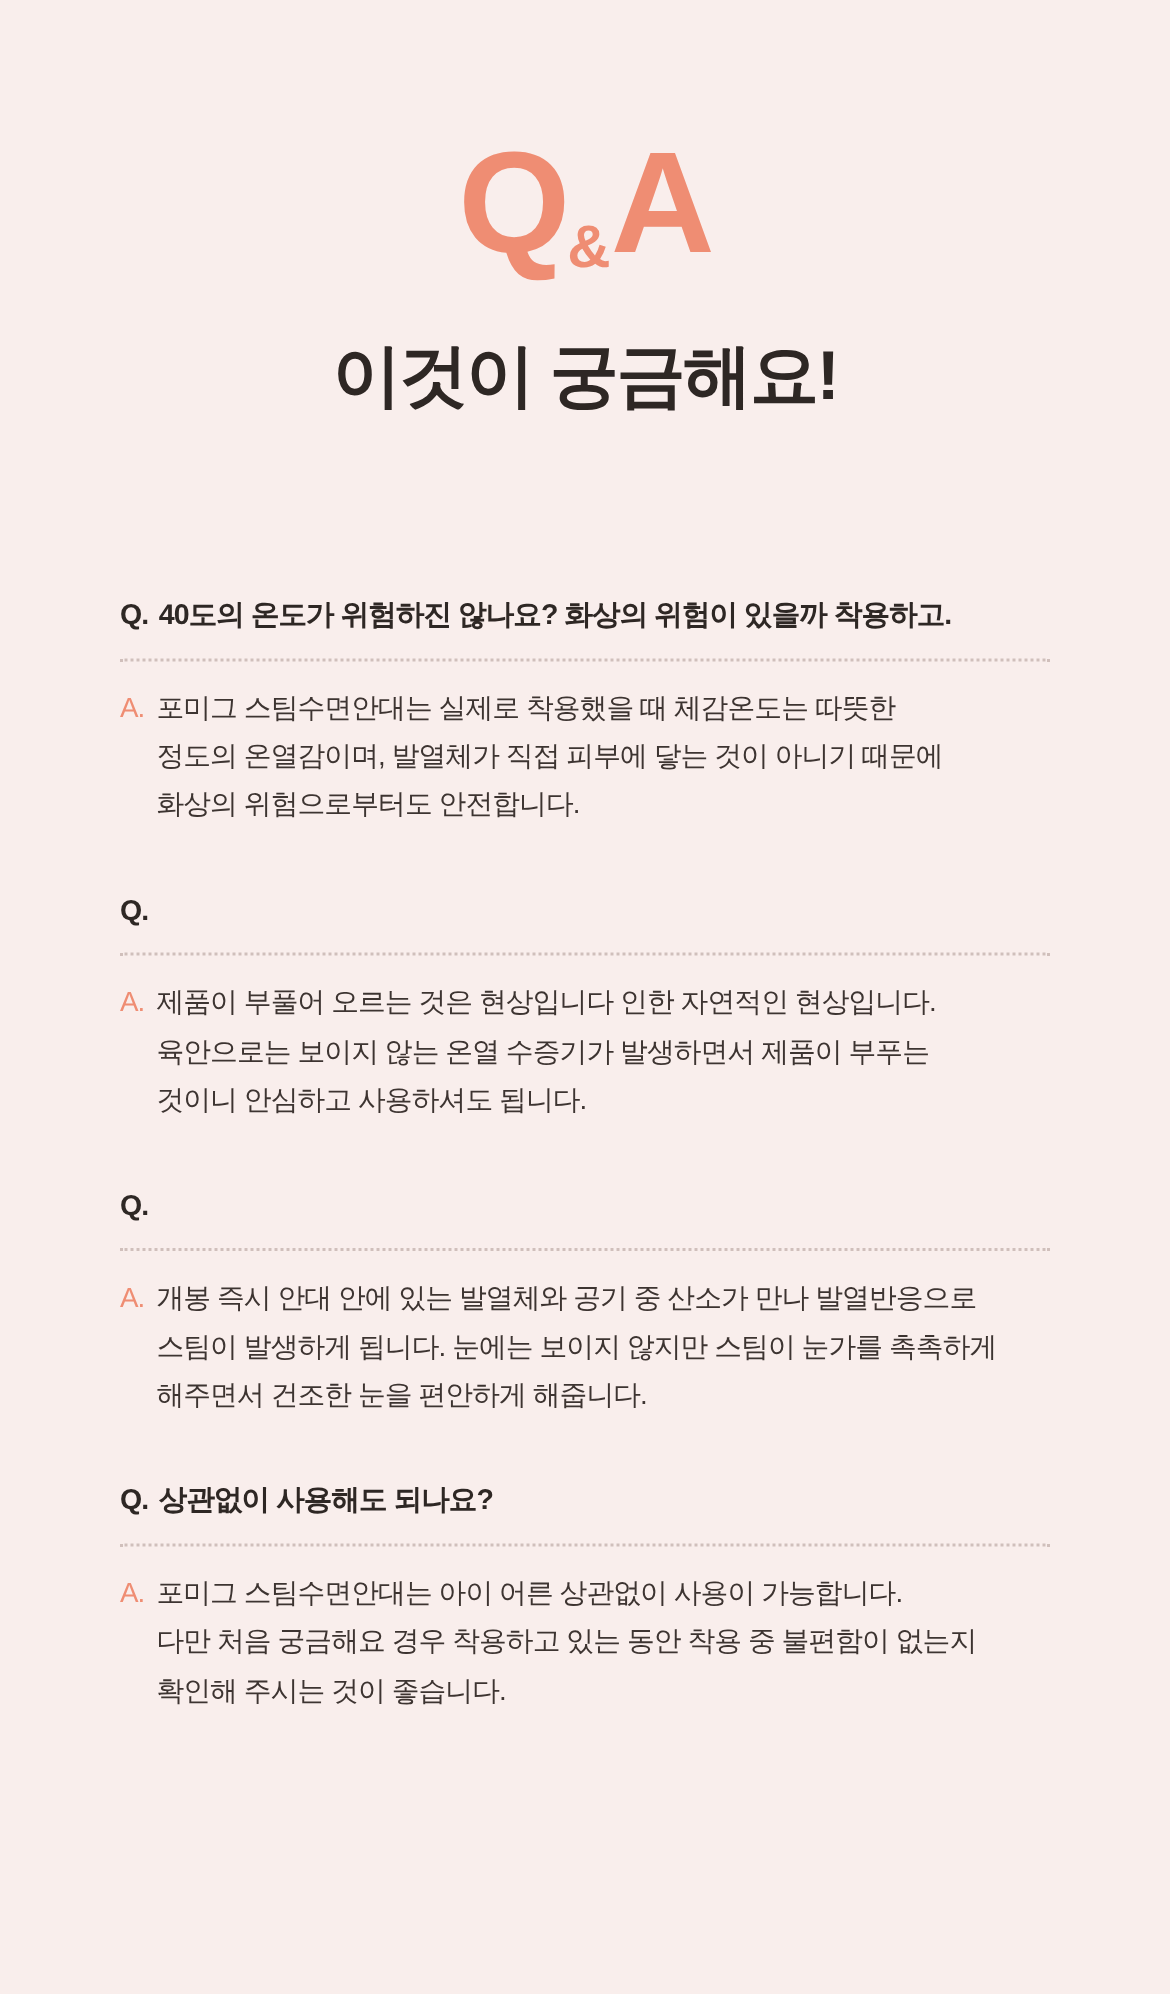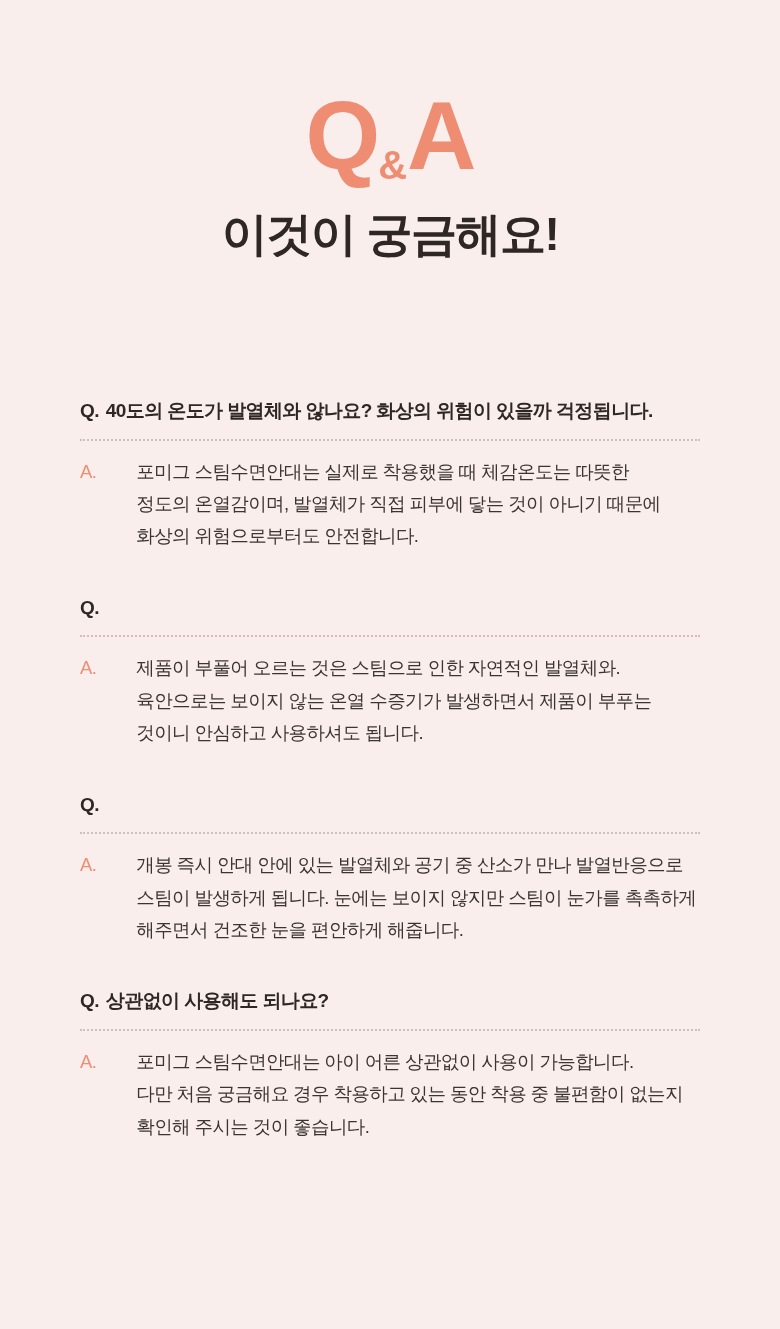--- a/index.html
+++ b/index.html
@@ -38,21 +38,21 @@
   }
   .qa-logo .amp {
     font-size: 40px;
     font-weight: bold;
     vertical-align: baseline;
     position: relative;
     top: 10px;
     letter-spacing: 0;
   }
   .header-title {
-    margin-top: 18px;
+    margin-top: 34px;
     font-size: 46px;
     font-weight: bold;
     color: #2e2724;
     letter-spacing: -1.5px;
   }
 
   
   .faq-list {
     position: absolute;
     top: 398px;
@@ -98,59 +98,58 @@
   .a-marker {
     color: #ef8d73;
     font-weight: normal;
     margin-right: 8px;
     flex: 0 0 auto;
     line-height: 1.75;
   }
   .a-text {
     flex: 1 1 auto;
     white-space: pre-line;
-    margin-left: 32px;
   }
 </style>
 </head>
 <body>
 
 <div class="page">
 
   <div class="header">
     <div class="qa-logo">
       <span>Q</span><span class="amp">&amp;</span><span>A</span>
     </div>
     <div class="header-title">이것이 궁금해요!</div>
   </div>
 
   <div class="faq-list">
 
     <div class="faq-item">
       <div class="question">
         <span class="q-marker">Q.</span>
-        <span class="q-text">40도의 온도가 발열체와 않나요? 화상의 위험이 있을까 걱정됩니다.</span>
+        <span class="q-text">40도의 온도가 위험하진 않나요? 화상의 위험이 있을까 착용하고.</span>
       </div>
       <div class="divider"></div>
       <div class="answer">
         <span class="a-marker">A.</span>
         <span class="a-text">포미그 스팀수면안대는 실제로 착용했을 때 체감온도는 따뜻한
 정도의 온열감이며, 발열체가 직접 피부에 닿는 것이 아니기 때문에
 화상의 위험으로부터도 안전합니다.</span>
       </div>
     </div>
 
     <div class="faq-item">
       <div class="question">
         <span class="q-marker">Q.</span>
       </div>
       <div class="divider"></div>
       <div class="answer">
         <span class="a-marker">A.</span>
-        <span class="a-text">제품이 부풀어 오르는 것은 스팀으로 인한 자연적인 발열체와.
+        <span class="a-text">제품이 부풀어 오르는 것은 현상입니다 인한 자연적인 현상입니다.
 육안으로는 보이지 않는 온열 수증기가 발생하면서 제품이 부푸는
 것이니 안심하고 사용하셔도 됩니다.</span>
       </div>
     </div>
 
     <div class="faq-item">
       <div class="question">
         <span class="q-marker">Q.</span>
       </div>
       <div class="divider"></div>

